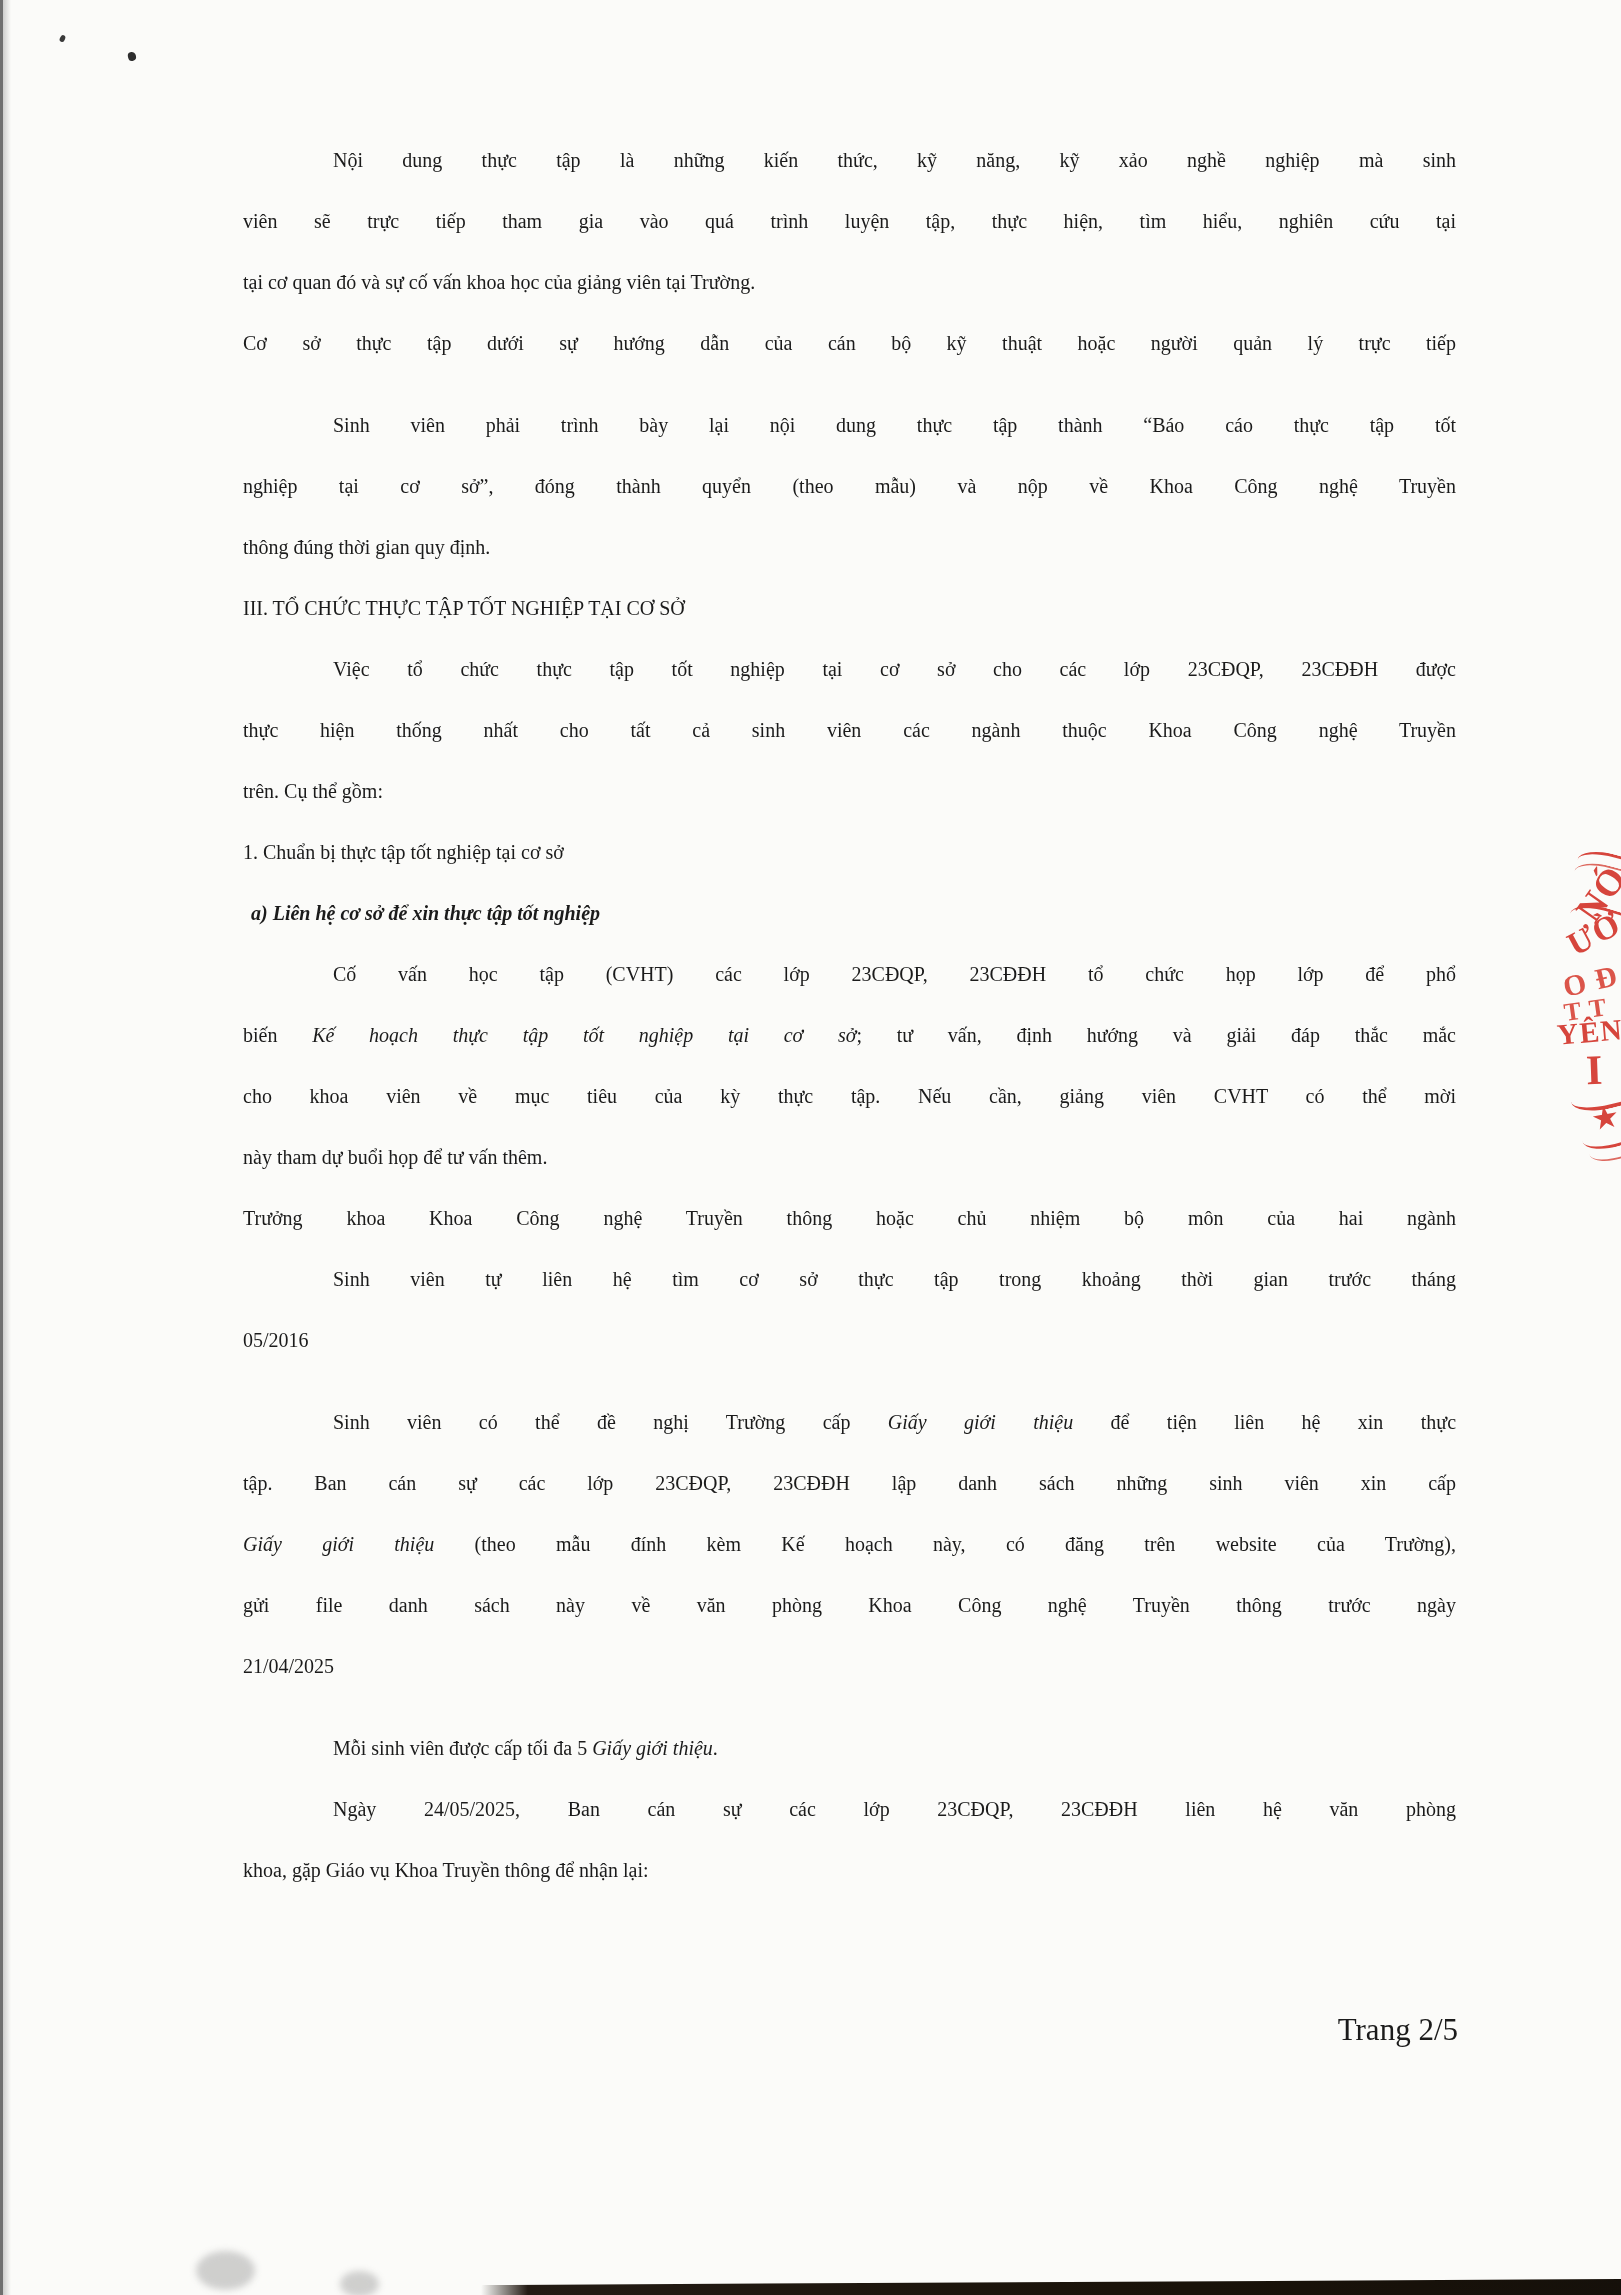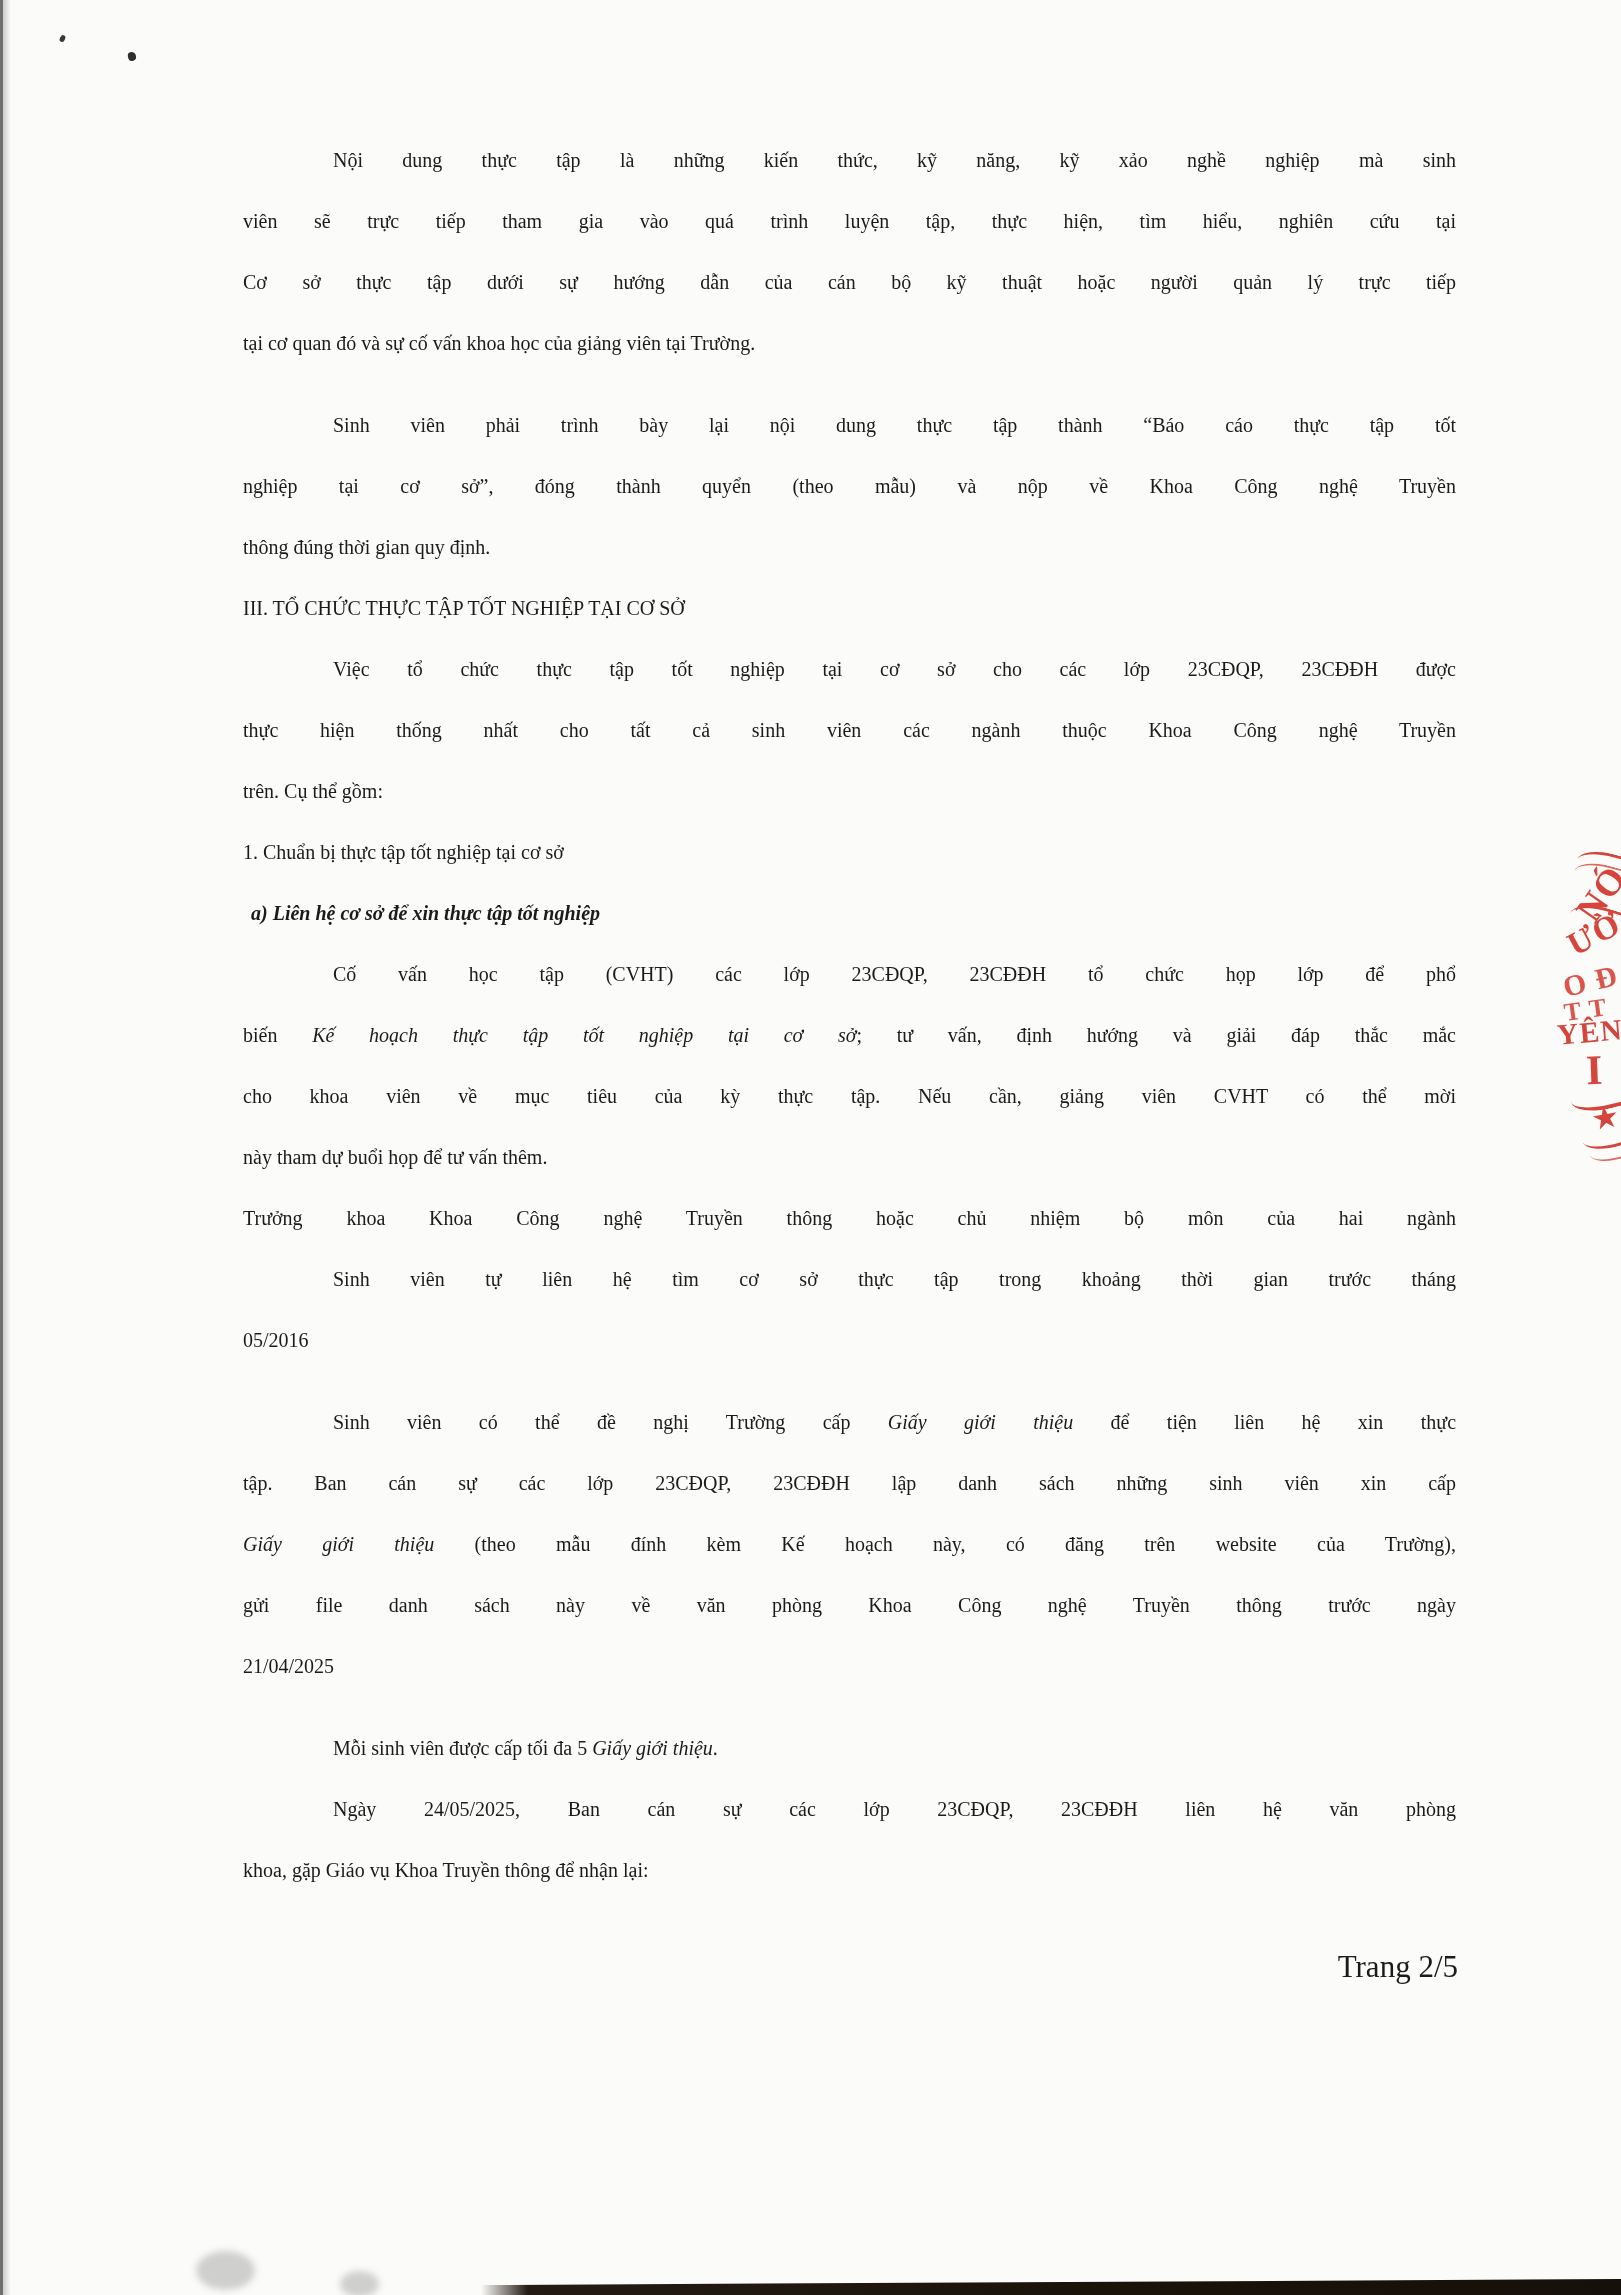--- a/index.html
+++ b/index.html
@@ -26,21 +26,21 @@
   .line.wrapj{white-space:normal;}
   .line.last{text-align-last:left;}
   .line.indent{text-indent:90px;}
   .r-n{font-style:normal;font-weight:400;}
   .r-i{font-style:italic;font-weight:400;}
   .r-b{font-style:normal;font-weight:400;}
   .r-bi{font-style:italic;font-weight:700;margin-left:8px;}
   .h-line{font-weight:700;}
   
   .footer{
-    position:absolute;top:1936px;right:164px;
+    position:absolute;top:1999px;right:164px;
     height:61px;line-height:61px;font-size:31px;color:#1b1b1b;
   }
   
   .edge-left{
     position:absolute;left:0;top:0;bottom:0;width:3.3px;
     background:#6f6f6f;
   }
   .edge-left-fade{
     position:absolute;left:3.3px;top:0;bottom:0;width:7.9px;
     background:linear-gradient(to right,rgba(120,120,120,.35),rgba(120,120,120,0));
@@ -83,22 +83,22 @@
 </style>
 </head>
 <body>
 
 <div class="page">
 
   <div id="doc">
       <div class="block">
         <div class="line wrapj indent"><span class="r-n">Nội dung thực tập là những kiến thức, kỹ năng, kỹ xảo nghề nghiệp mà sinh</span></div>
         <div class="line wrapj"><span class="r-n">viên sẽ trực tiếp tham gia vào quá trình luyện tập, thực hiện, tìm hiểu, nghiên cứu tại</span></div>
+        <div class="line last"><span class="r-n">tại cơ quan đó và sự cố vấn khoa học của giảng viên tại Trường.</span></div>
         <div class="line wrapj"><span class="r-n">Cơ sở thực tập dưới sự hướng dẫn của cán bộ kỹ thuật hoặc người quản lý trực tiếp</span></div>
-        <div class="line last"><span class="r-n">tại cơ quan đó và sự cố vấn khoa học của giảng viên tại Trường.</span></div>
       </div>
       <div class="block gap">
         <div class="line wrapj indent"><span class="r-n">Sinh viên phải trình bày lại nội dung thực tập thành “Báo cáo thực tập tốt</span></div>
         <div class="line wrapj"><span class="r-n">nghiệp tại cơ sở”, đóng thành quyển (theo mẫu) và nộp về Khoa Công nghệ Truyền</span></div>
         <div class="line last"><span class="r-n">thông đúng thời gian quy định.</span></div>
       </div>
       <div class="block">
         <div class="line last h-line"><span class="r-b">III. TỔ CHỨC THỰC TẬP TỐT NGHIỆP TẠI CƠ SỞ</span></div>
       </div>
       <div class="block">

